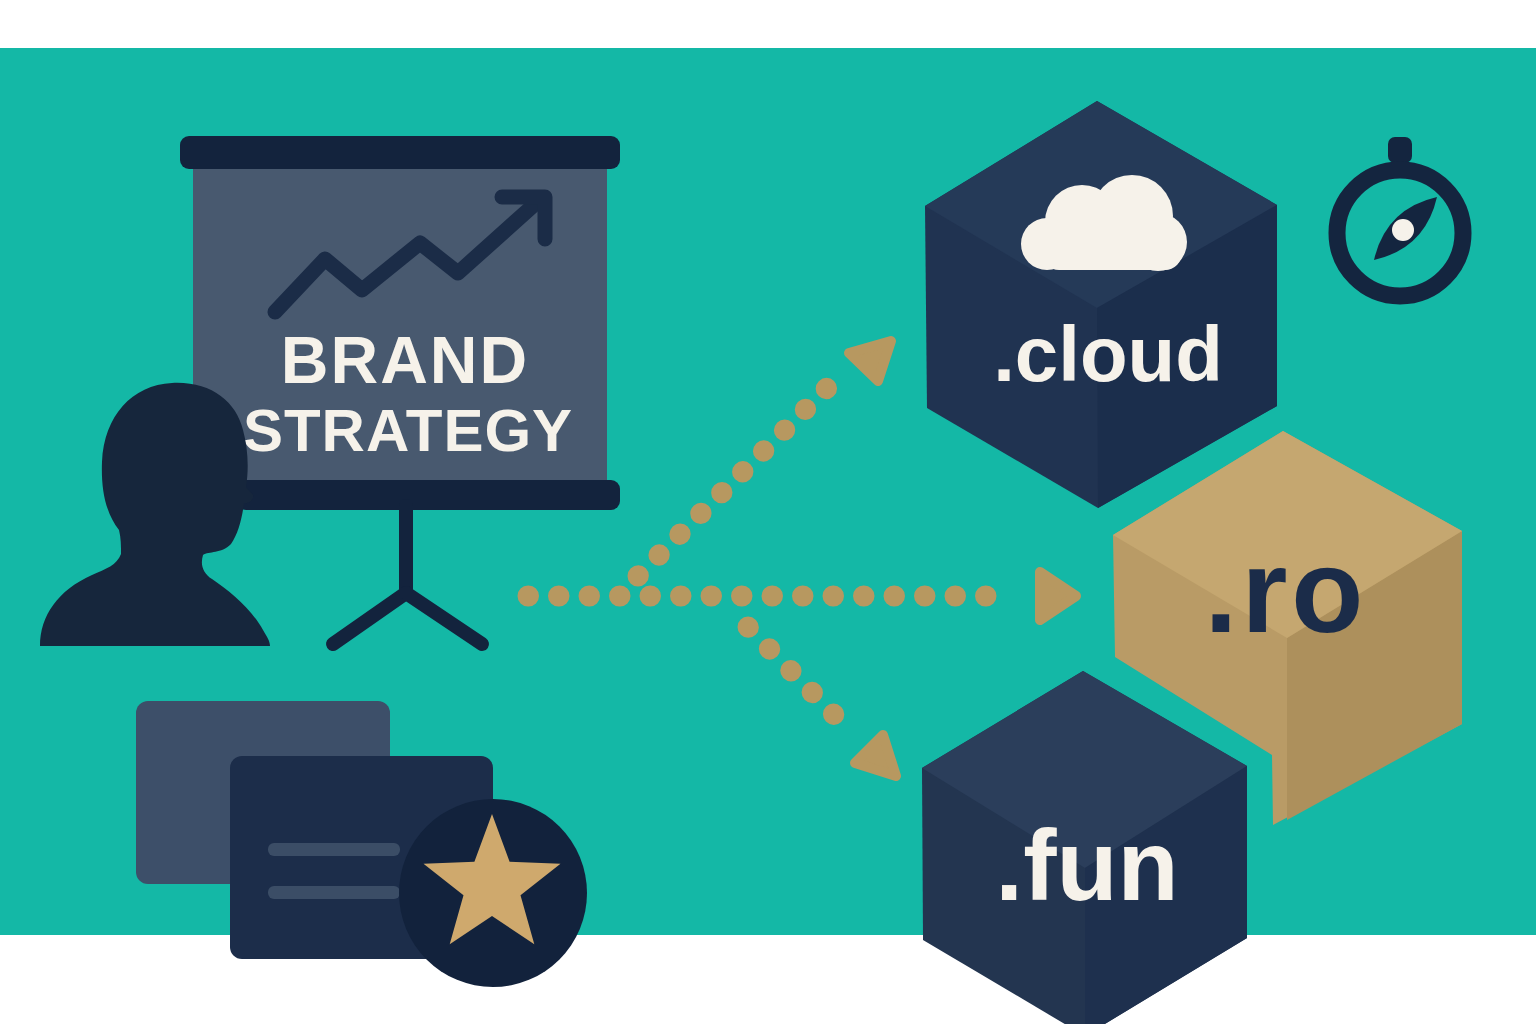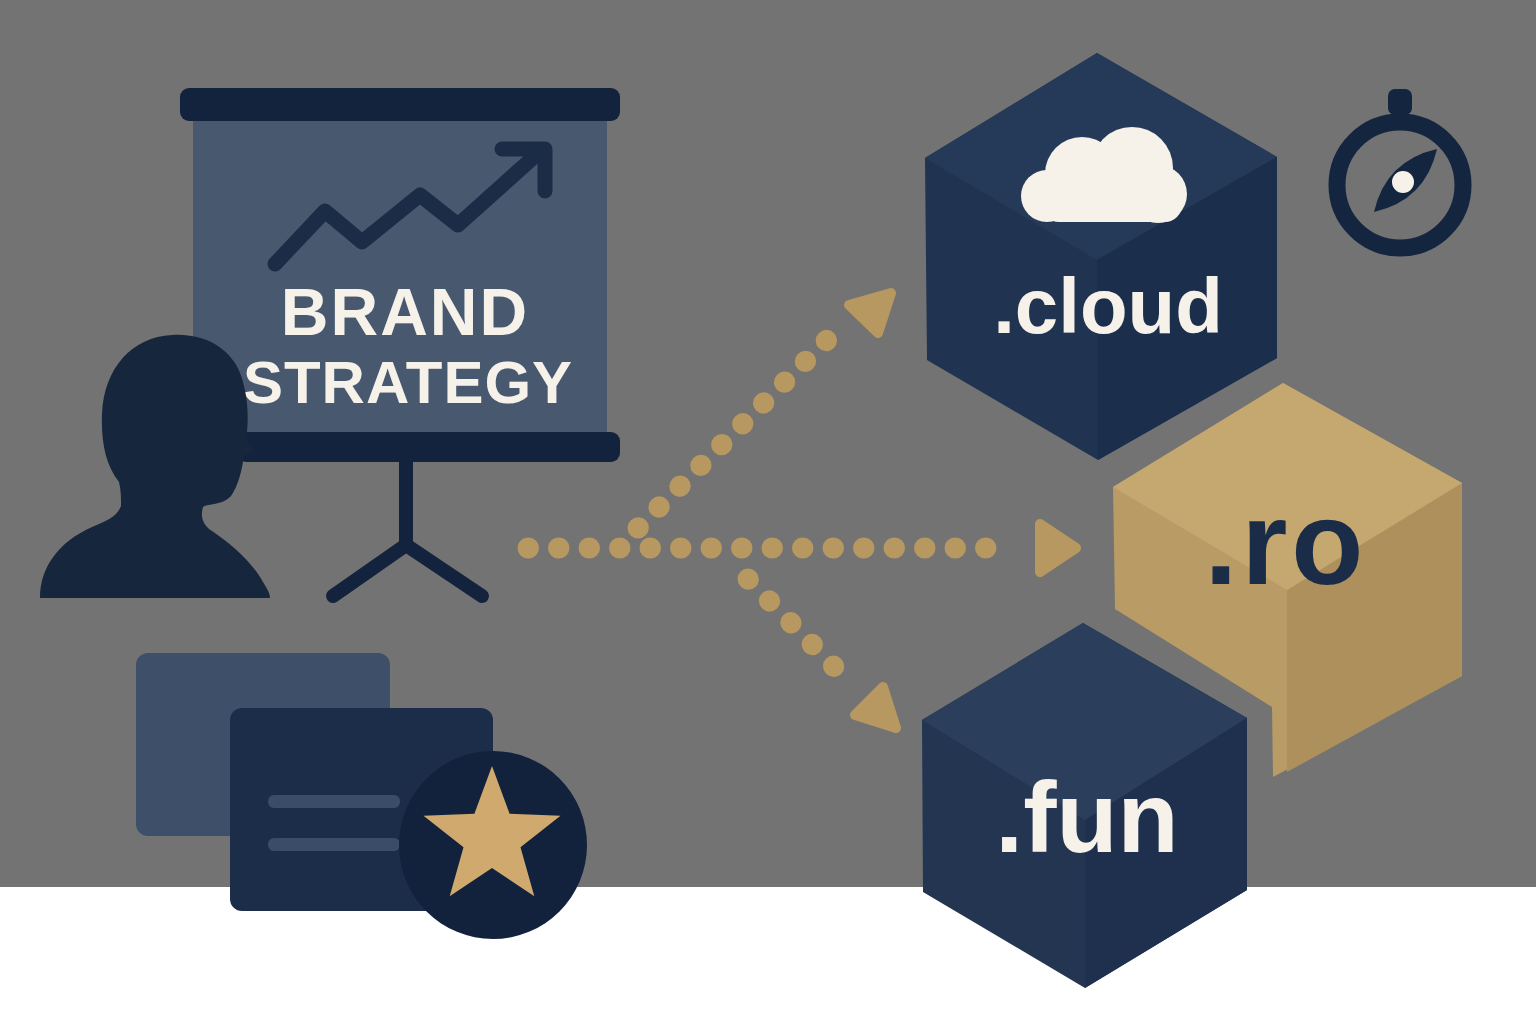--- a/index.html
+++ b/index.html
@@ -1,17 +1,17 @@
 <!DOCTYPE html>
 <html><head>
 <meta charset="utf-8">
 <style>
   html,body { margin:0; padding:0; }
   body { width:1536px; height:1024px; overflow:hidden; }
-  .stage { position:relative; width:1536px; height:887px; background:#737373; }
+  .stage { position:relative; width:1536px; height:887px; background:#14b8a6;margin-top:48px; }
   svg { display:block; }
   .label { font-family:"Liberation Sans","DejaVu Sans",sans-serif; font-weight:bold; }
 </style>
 </head>
 <body>
 
 <div class="stage">
 <svg width="1536" height="1024" viewBox="0 0 1536 1024">
 
   <g>

